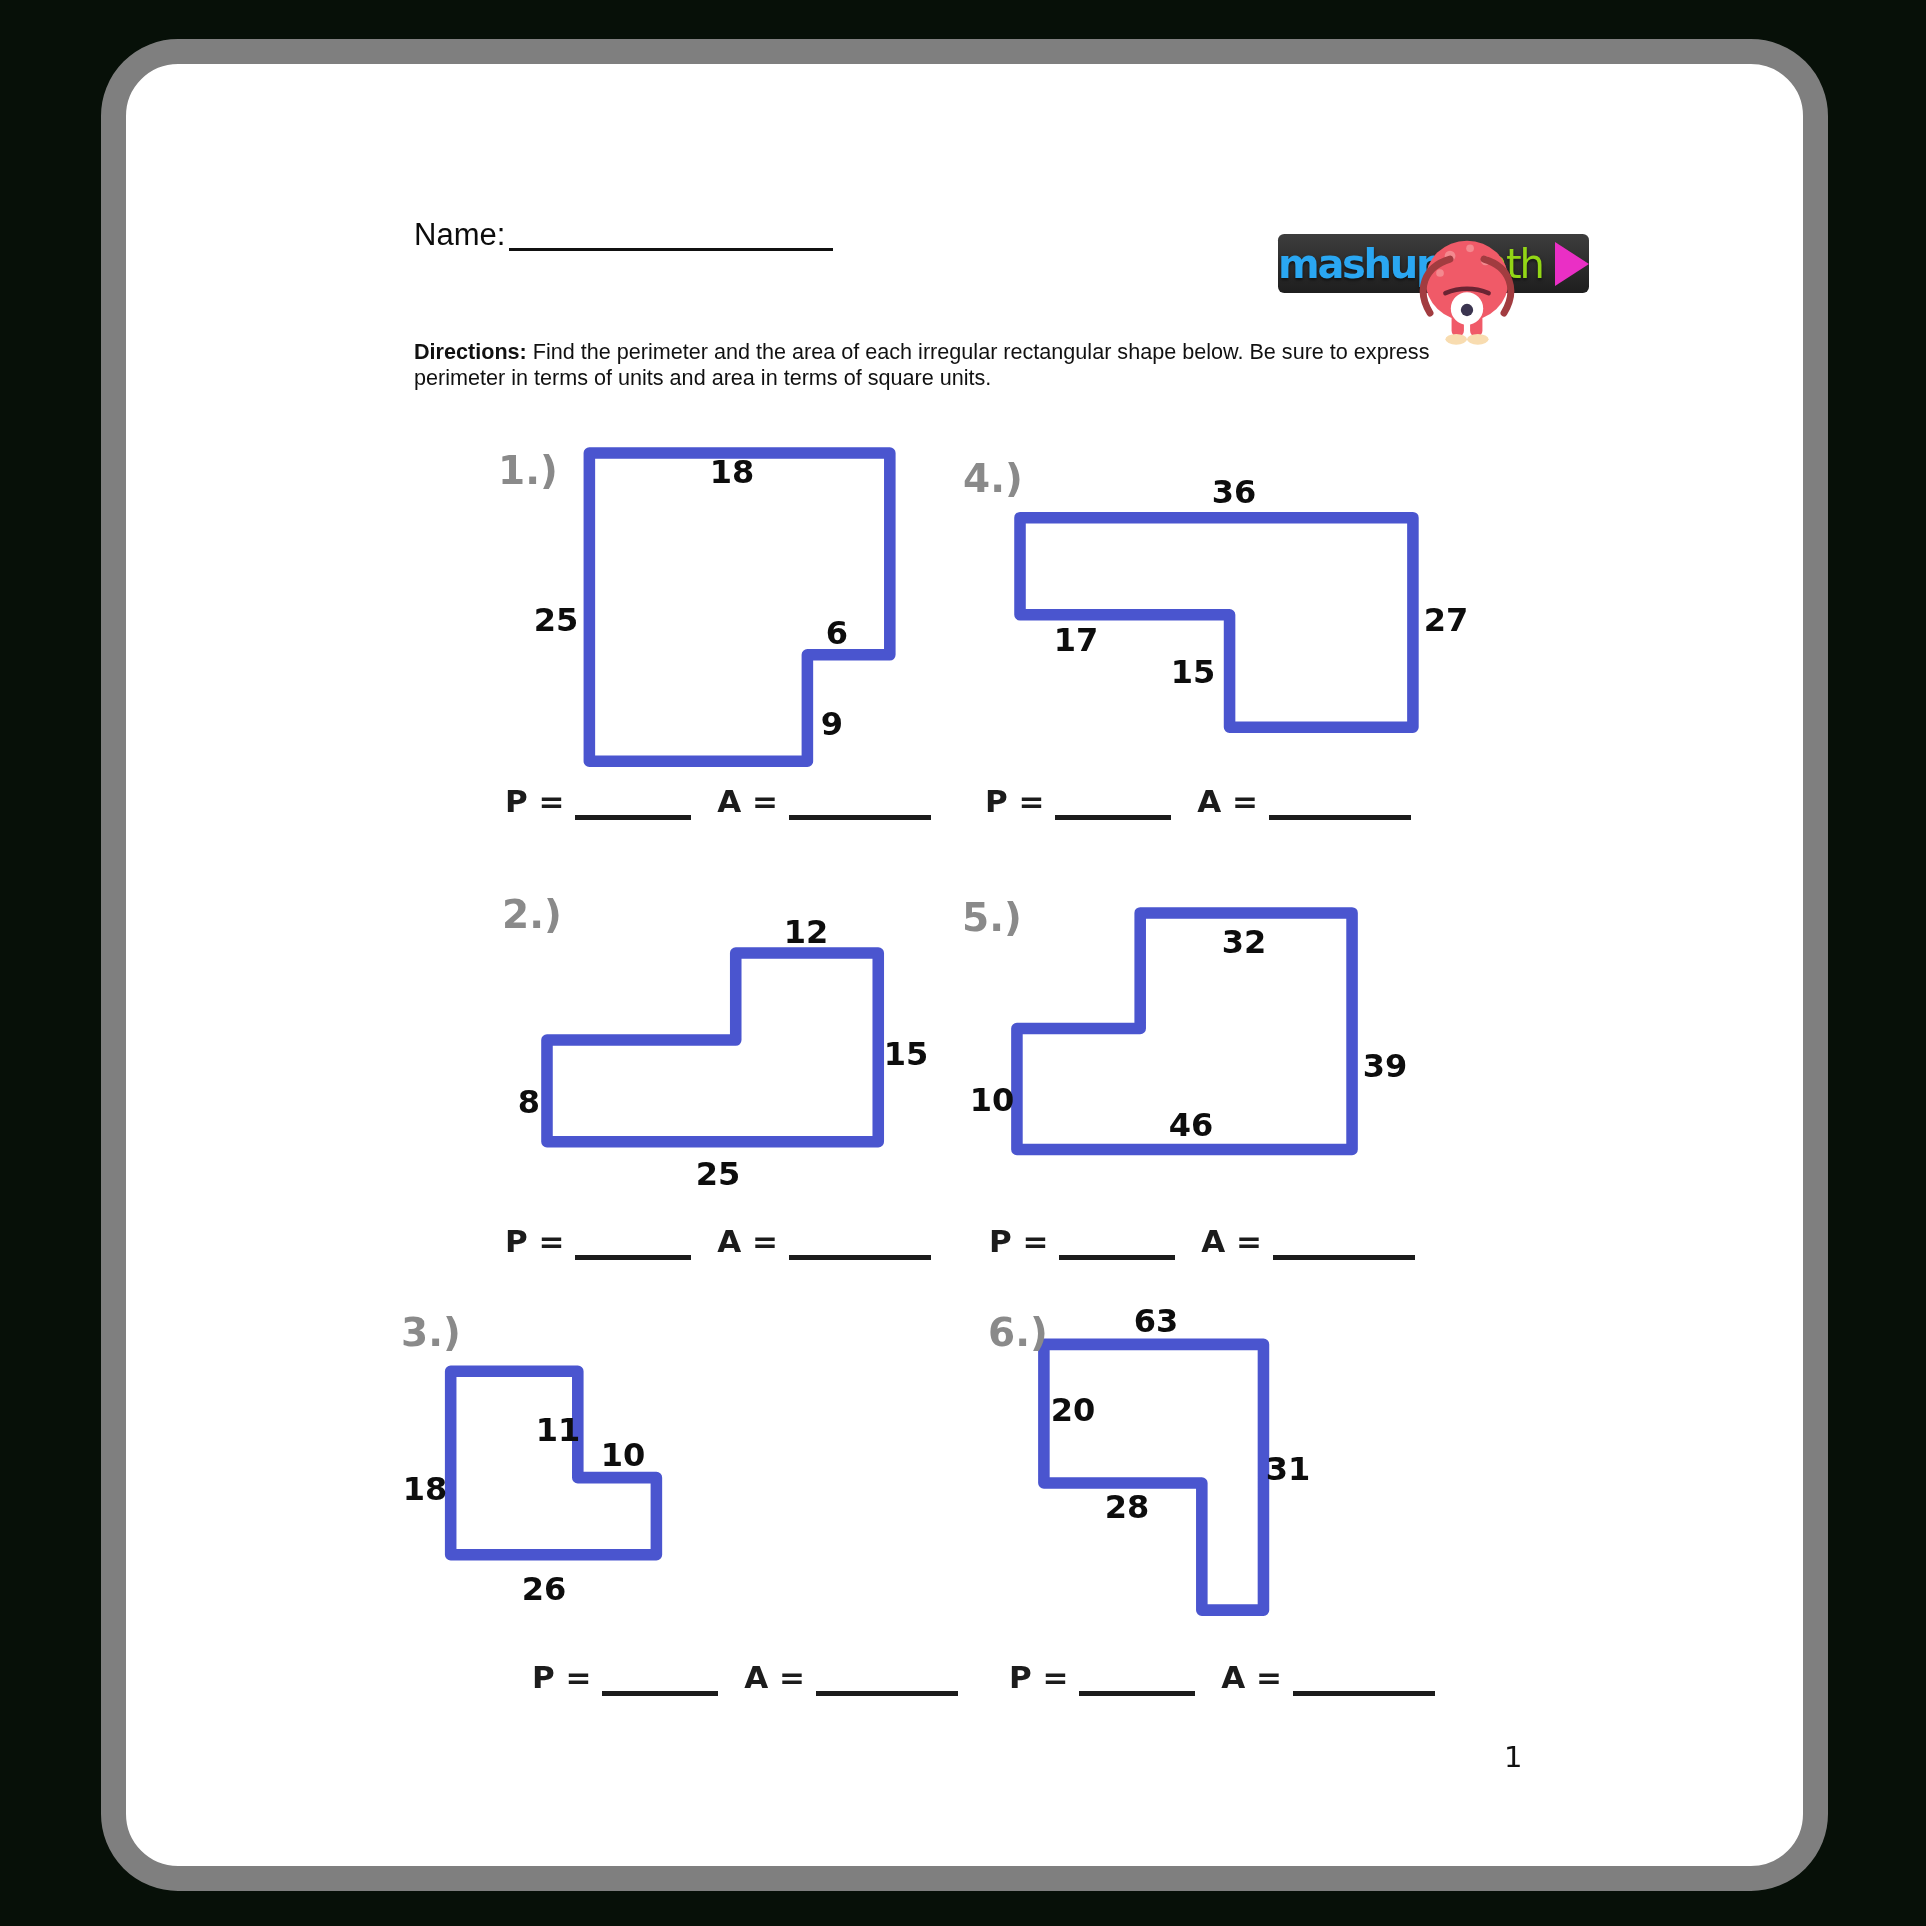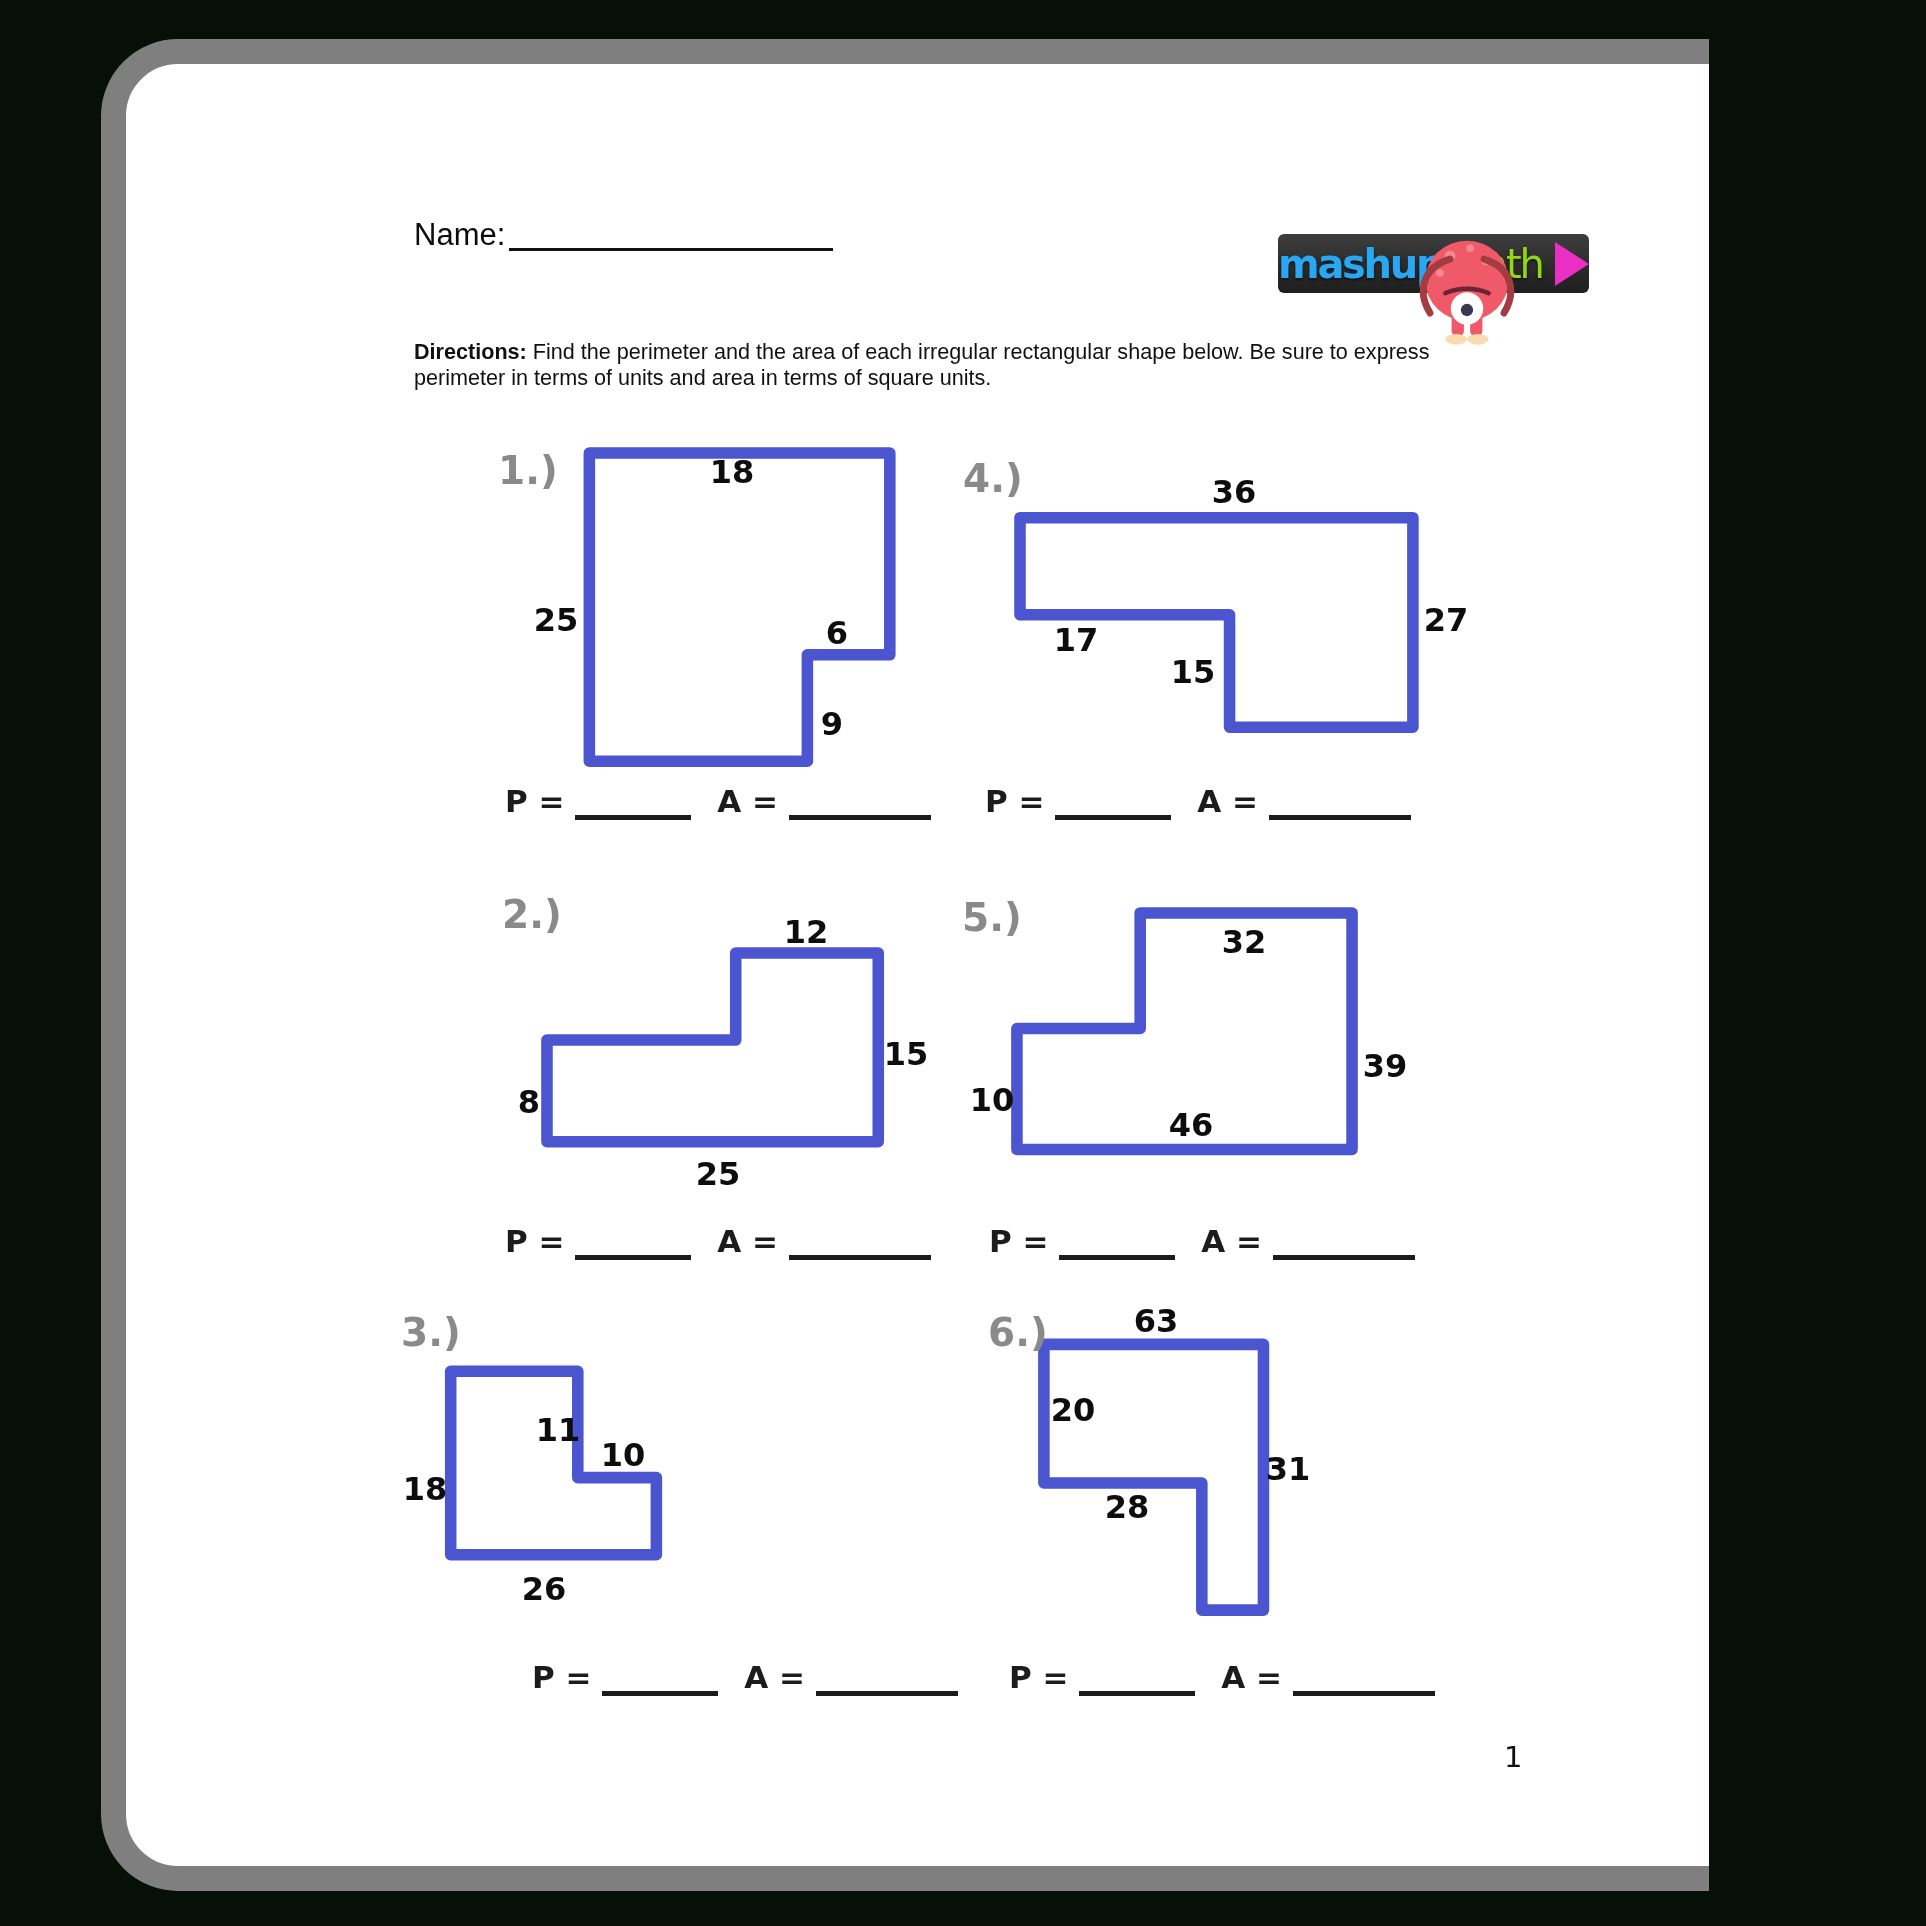--- a/index.html
+++ b/index.html
@@ -1,16 +1,16 @@
 <!DOCTYPE html>
 <html style="font-size:12.3px"><head>
 <meta charset="utf-8">
 <style>
   html,body{margin:0;padding:0;background:#071008;}
-  .page{position:relative;width:1709px;height:1926px;background:#071008;overflow:hidden;
+  .page{position:relative;width:1926px;height:1926px;background:#071008;overflow:hidden;
         font-family:"Liberation Sans", sans-serif;}
   .card{position:absolute;left:101px;top:39px;width:1727px;height:1852px;box-sizing:border-box;
         background:#ffffff;border:25.4px solid #7f7f7f;border-radius:77px;}
   
   .name-row{position:absolute;left:414px;top:217px;font-size:31px;color:#0c0c0c;}
   .name-line{position:absolute;left:509px;top:193px;width:324px;height:55px;
              border-bottom:3.1px solid #111;}
   .title{position:absolute;left:414px;top:284px;font-size:34px;font-weight:bold;color:#0a0a0a;
          letter-spacing:-0.4px;}
   .directions{position:absolute;left:414px;top:339px;font-size:21.6px;color:#111;line-height:26px;}

